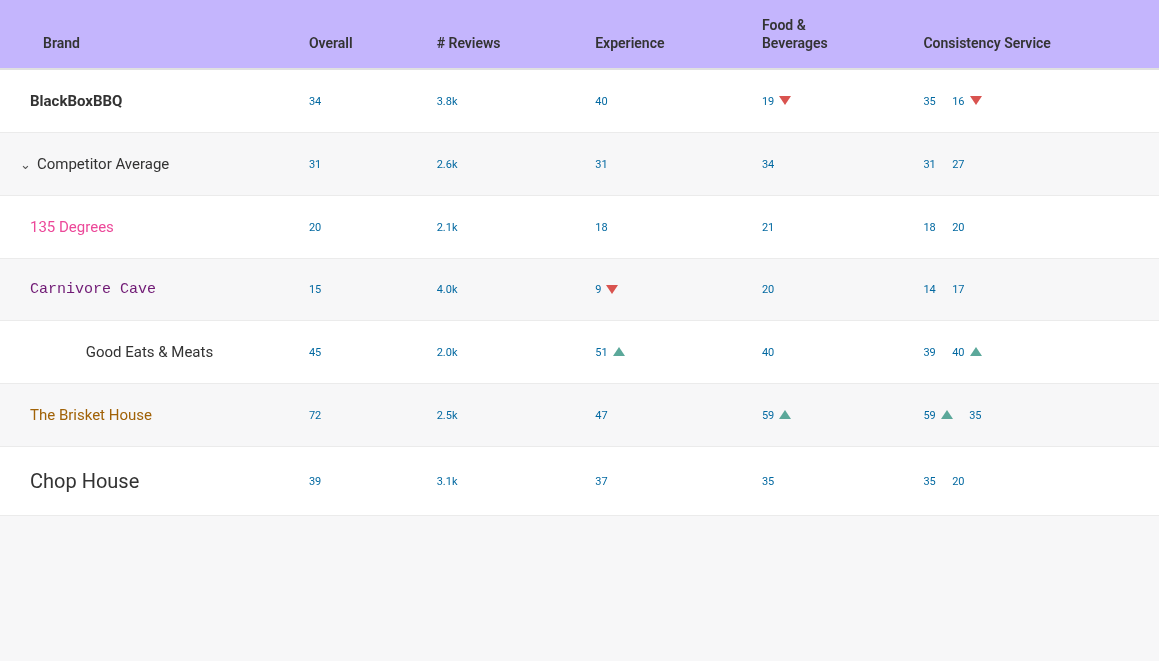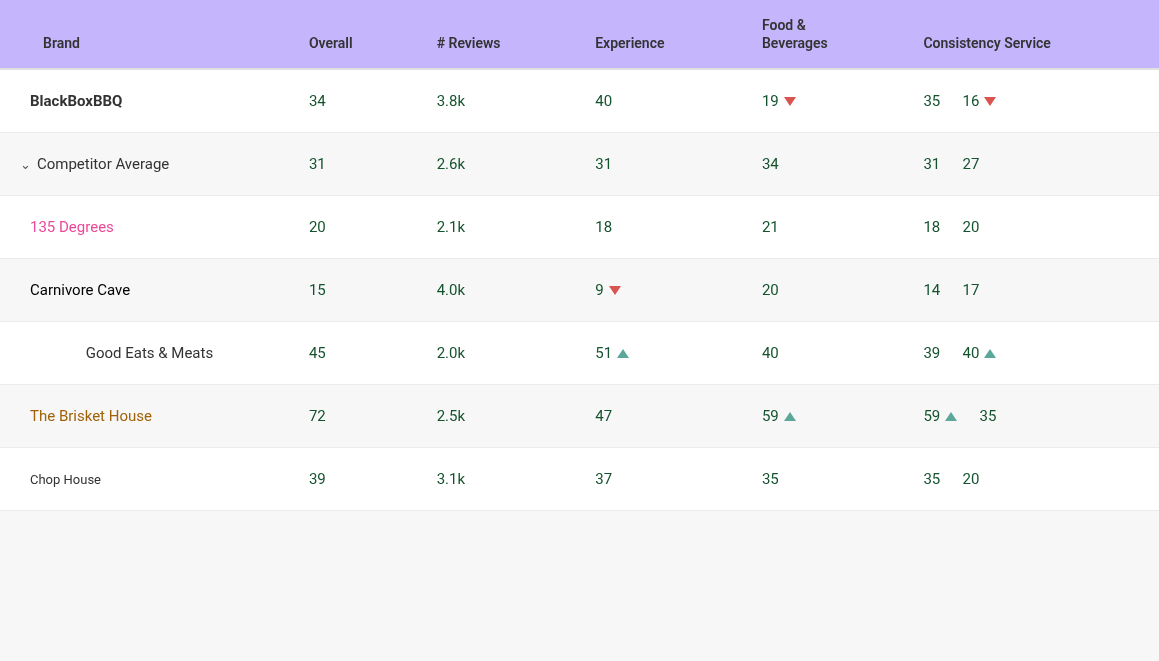--- a/index.html
+++ b/index.html
@@ -39,22 +39,22 @@
       vertical-align: bottom;
       line-height: 1.3;
     }
 
     th:first-child {
       padding-left: 43px;
     }
 
     td {
       padding: 22px 20px;
-      font-size: 15px;
-      color: #14532d;
+      font-size: 11px;
+      color: #0369a1;
       vertical-align: middle;
     }
 
     td:first-child {
       padding-left: 30px;
       font-size: 15px;
     }
 
     tbody tr {
       background: #ffffff;
@@ -137,21 +137,21 @@
         </tr>
         <tr style="background: rgb(255, 255, 255); border-bottom: 1px solid rgb(235, 235, 235);">
           <td style="padding-left: 30px; font-size: 15px; color: #ec4899;">135 Degrees</td>
           <td>20</td>
           <td>2.1k</td>
           <td><span>18</span></td>
           <td><span>21</span></td>
           <td><span>18</span>&nbsp;&nbsp;&nbsp;&nbsp;&nbsp;&nbsp;<span>20</span></td>
         </tr>
         <tr style="background: rgb(247, 247, 248); border-bottom: 1px solid rgb(235, 235, 235);">
-          <td style="padding-left: 30px; font-size: 15px; color: #000000;">Carnivore Cave</td>
+          <td style="padding-left: 30px; font-size: 15px; color: #701a75; font-family: Liberation Mono, monospace;">Carnivore Cave</td>
           <td>15</td>
           <td>4.0k</td>
           <td><span>9</span><span class="triangle-down"></span></td>
           <td><span>20</span></td>
           <td><span>14</span>&nbsp;&nbsp;&nbsp;&nbsp;&nbsp;&nbsp;<span>17</span></td>
         </tr>
         <tr style="background: rgb(255, 255, 255); border-bottom: 1px solid rgb(235, 235, 235);">
           <td style="padding-left: 30px; font-size: 15px; color: rgb(51, 51, 51); text-align: center;">Good Eats &amp; Meats</td>
           <td>45</td>
           <td>2.0k</td>
@@ -161,21 +161,21 @@
         </tr>
         <tr style="background: rgb(247, 247, 248); border-bottom: 1px solid rgb(235, 235, 235);">
           <td style="padding-left: 30px; font-size: 15px; color: #a16207;">The Brisket House</td>
           <td>72</td>
           <td>2.5k</td>
           <td><span>47</span></td>
           <td><span>59</span><span class="triangle-up"></span></td>
           <td><span>59</span><span class="triangle-up"></span>&nbsp;&nbsp;&nbsp;&nbsp;&nbsp;&nbsp;<span>35</span></td>
         </tr>
         <tr style="background: rgb(255, 255, 255); border-bottom: 1px solid rgb(235, 235, 235);">
-          <td style="padding-left: 30px; font-size: 13px; color: rgb(51, 51, 51);">Chop House</td>
+          <td style="padding-left: 30px; font-size: 20px; color: rgb(51, 51, 51);">Chop House</td>
           <td>39</td>
           <td>3.1k</td>
           <td><span>37</span></td>
           <td><span>35</span></td>
           <td><span>35</span>&nbsp;&nbsp;&nbsp;&nbsp;&nbsp;&nbsp;<span>20</span></td>
         </tr>
       </tbody>
   </table>
 </div>
 

